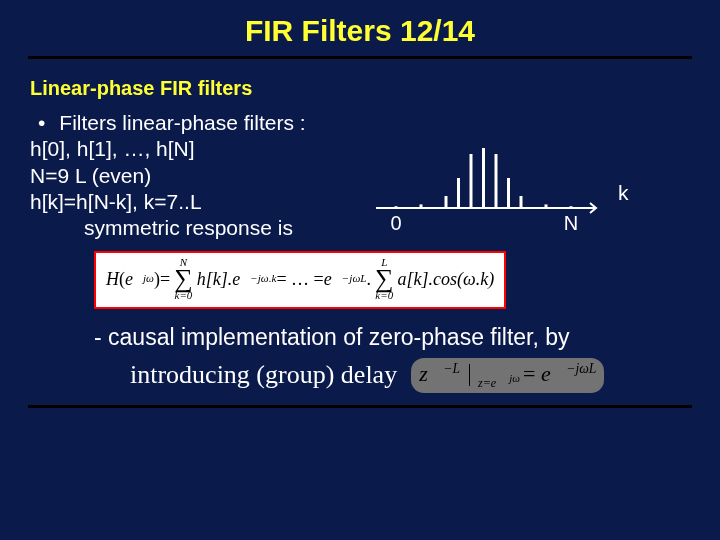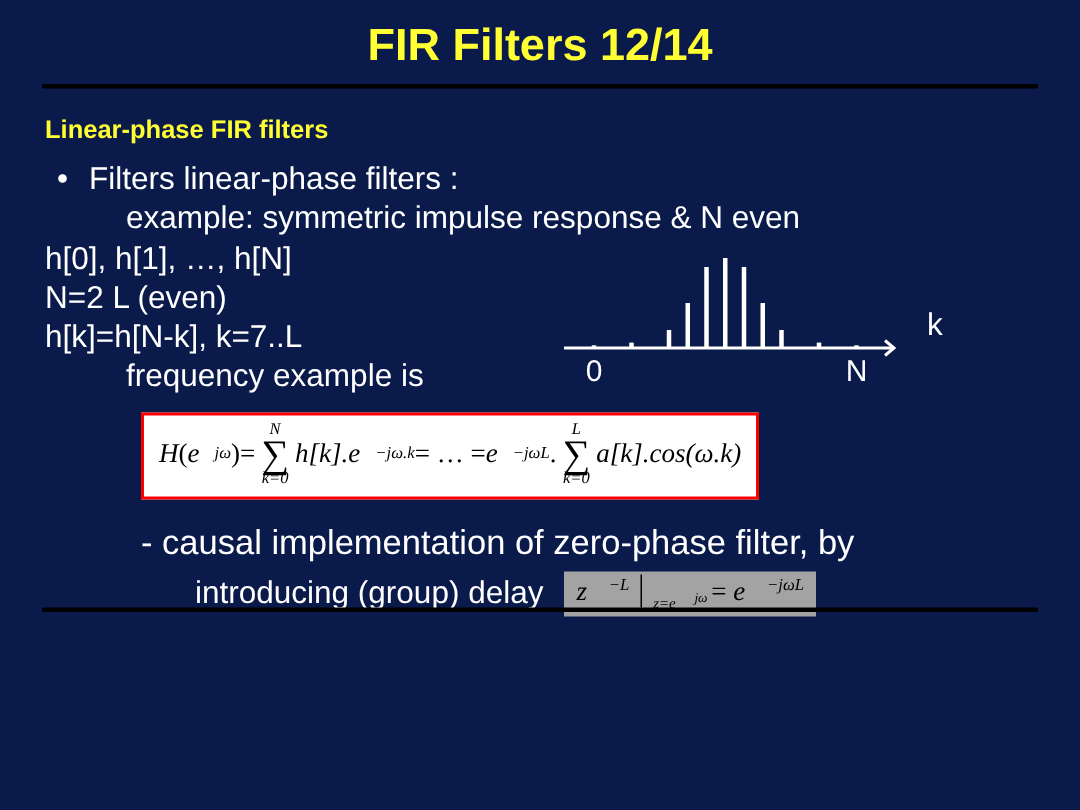--- a/index.html
+++ b/index.html
@@ -28,21 +28,21 @@
     font-family: Arial, sans-serif;
   }
   .hr {
     height: 3px;
     background: #000;
     margin: 0 28px;
   }
   .section-title {
     color: #ffff33;
     font-weight: bold;
-    font-size: 17px;
+    font-size: 20px;
     margin: 18px 0 10px 30px;
   }
   .body {
     color: #ffffff;
     font-size: 21px;
     margin-left: 30px;
     margin-right: 30px;
     line-height: 1.25;
   }
   .bullet-row {
@@ -108,30 +108,32 @@
     margin-left: 64px;
     font-size: 23px;
   }
   .delay-row {
     display: flex;
     align-items: center;
     margin-top: 6px;
     margin-left: 100px;
   }
   .delay-text {
-    font-size: 21px;
+    font-size: 26px;
     margin-right: 14px;
+    font-family: Liberation Serif, serif;
   }
   .eq-small {
     display: inline-block;
-    background: #a3a3a3;
+    background: #737373;
     color: #000;
     font-family: "Times New Roman", Times, serif;
     padding: 2px 8px;
-    font-size: 18px;
+    font-size: 22px;
+    border-radius: 13px;
   }
   .vbar {
     display: inline-block;
     border-left: 1px solid #000;
     height: 22px;
     margin: 0 3px;
     vertical-align: -5px;
   }
   .ss { font-size: 0.55em; vertical-align: sub; }
   .chart-data {
@@ -155,28 +157,27 @@
 
   <div class="section-title">Linear-phase FIR filters</div>
 
   <div class="body">
 
     <div class="bullet-row">
       <div class="bullet">•</div>
       <div>Filters linear-phase filters :</div>
     </div>
 
-    <div class="indent1">example: symmetric impulse response &amp; N even</div>
 
     <div class="mid">
       <div class="mid-left">
         <div class="indent2">h[0], h[1], …, h[N]</div>
-        <div class="indent2">N=2 L (even)</div>
+        <div class="indent2">N=9 L (even)</div>
         <div class="indent2">h[k]=h[N-k], k=7..L</div>
-        <div class="indent1">frequency example is</div>
+        <div class="indent1">symmetric response is</div>
       </div>
 
       <div class="mid-plot">
         <svg class="plot-svg" width="240" height="100" viewBox="0 0 240 100">
           <line x1="10" y1="72" x2="230" y2="72" stroke="#ffffff" stroke-width="2"></line>
           <polyline points="224,67 230,72 224,77" fill="none" stroke="#ffffff" stroke-width="2"></polyline>
 
           <g stroke="#ffffff" stroke-width="3">
             <line x1="30" y1="72" x2="30" y2="70.2" class="chart-data"></line>
             <line x1="42.5" y1="72" x2="42.5" y2="72" class="chart-data"></line>

